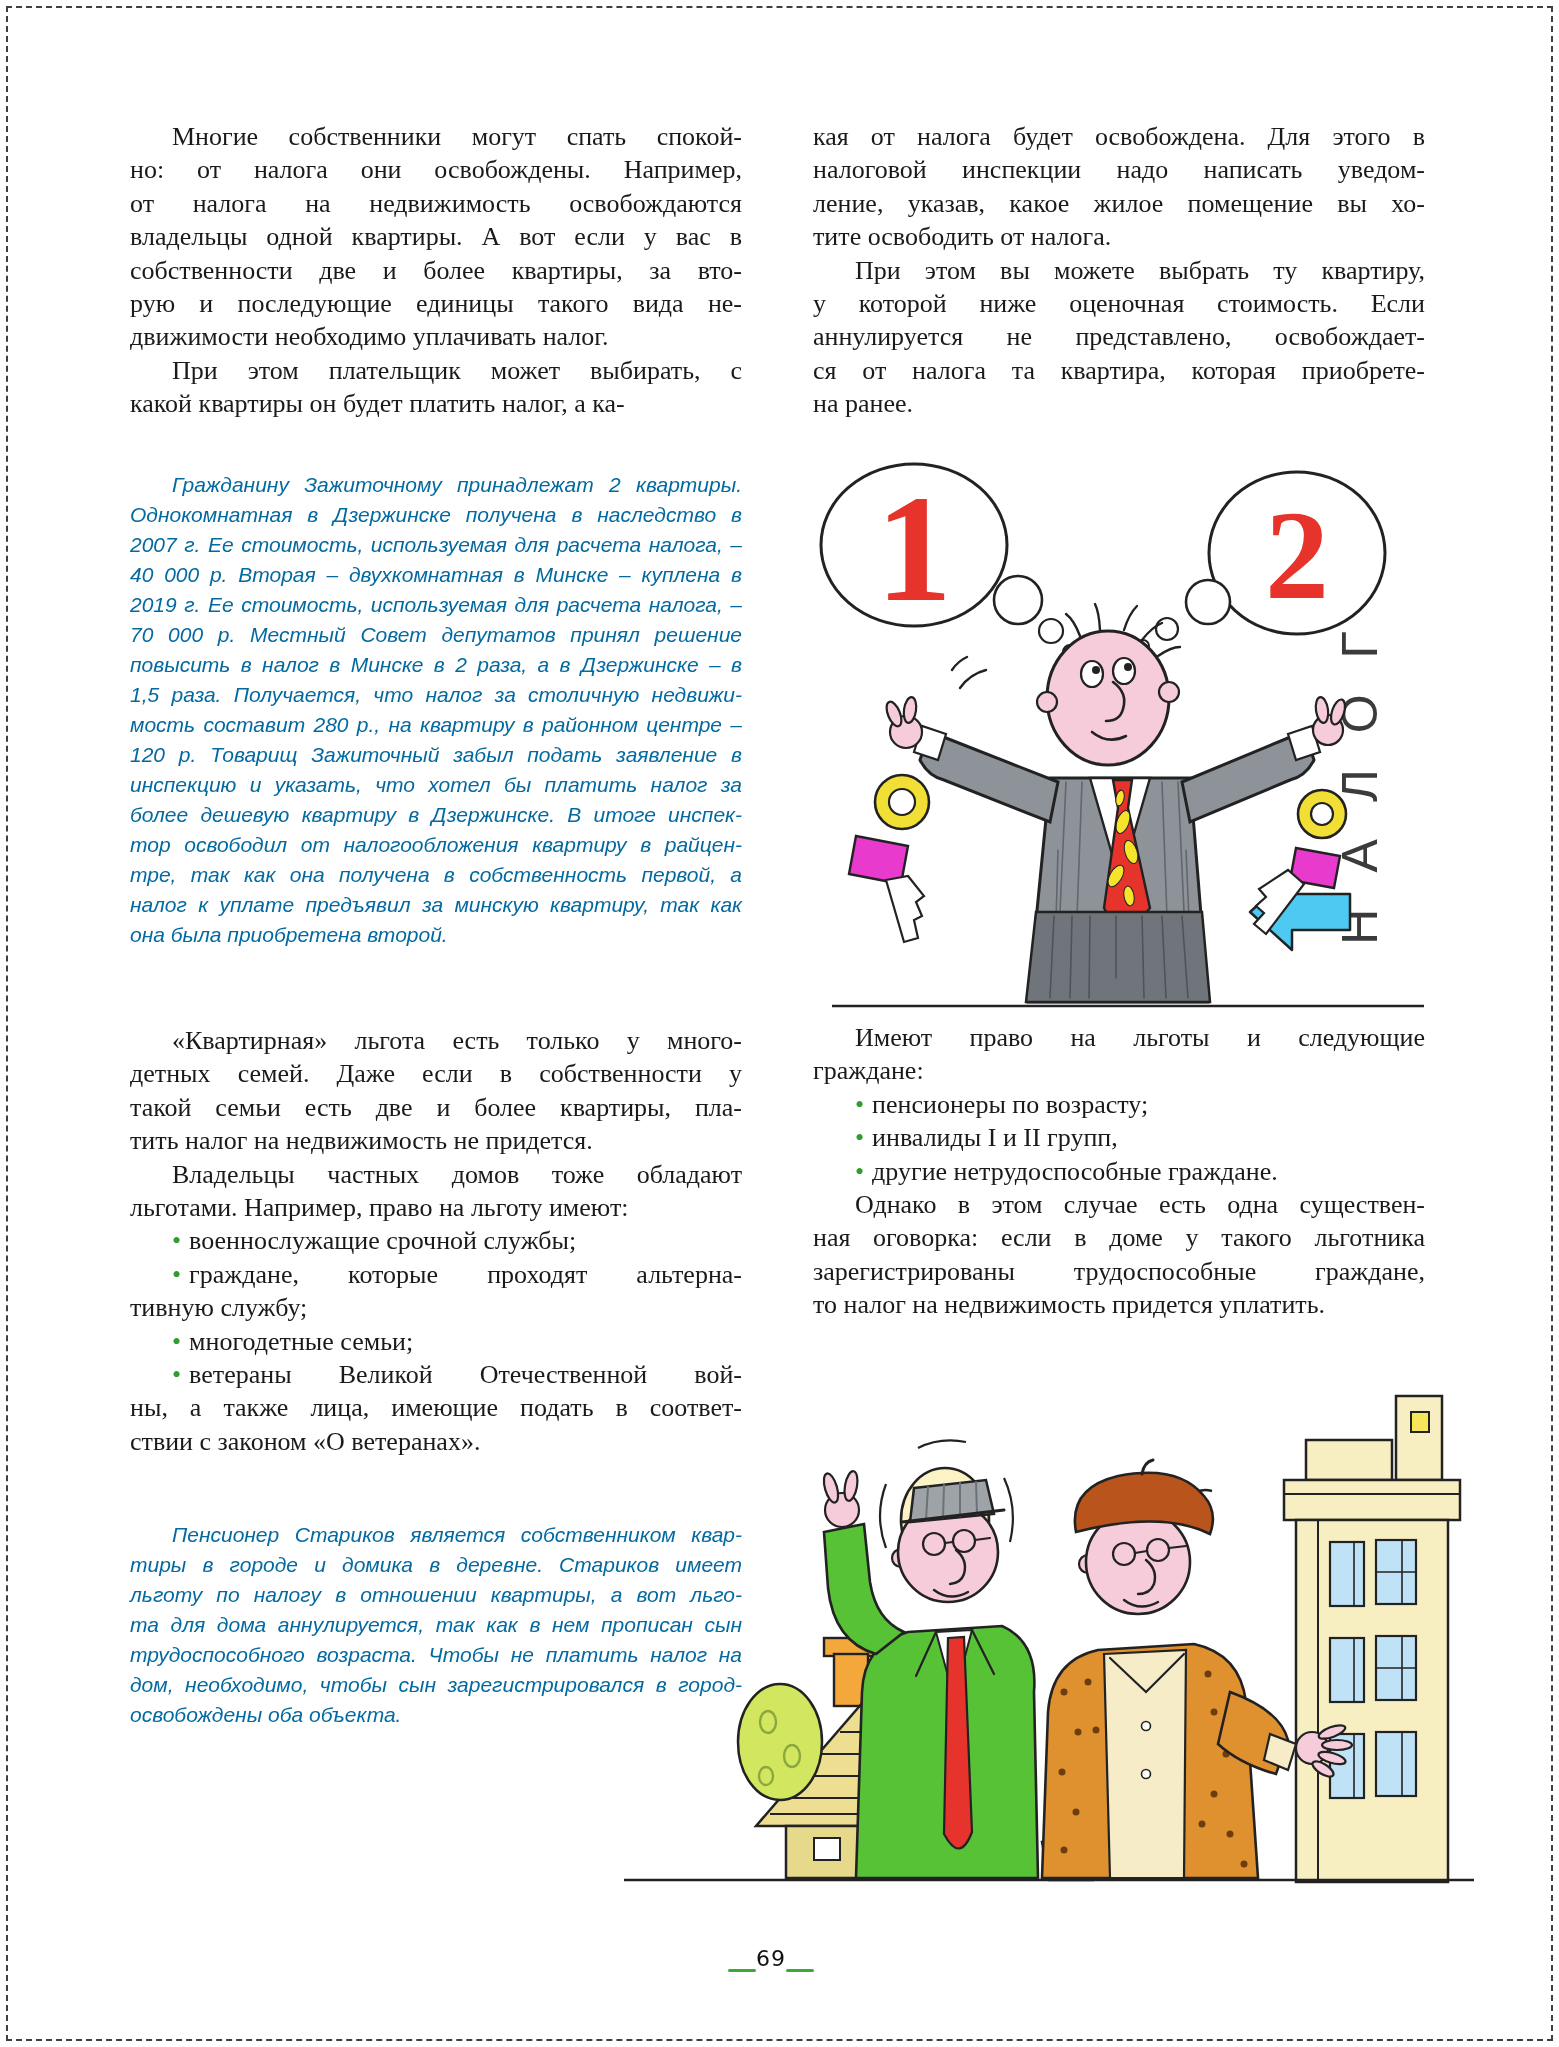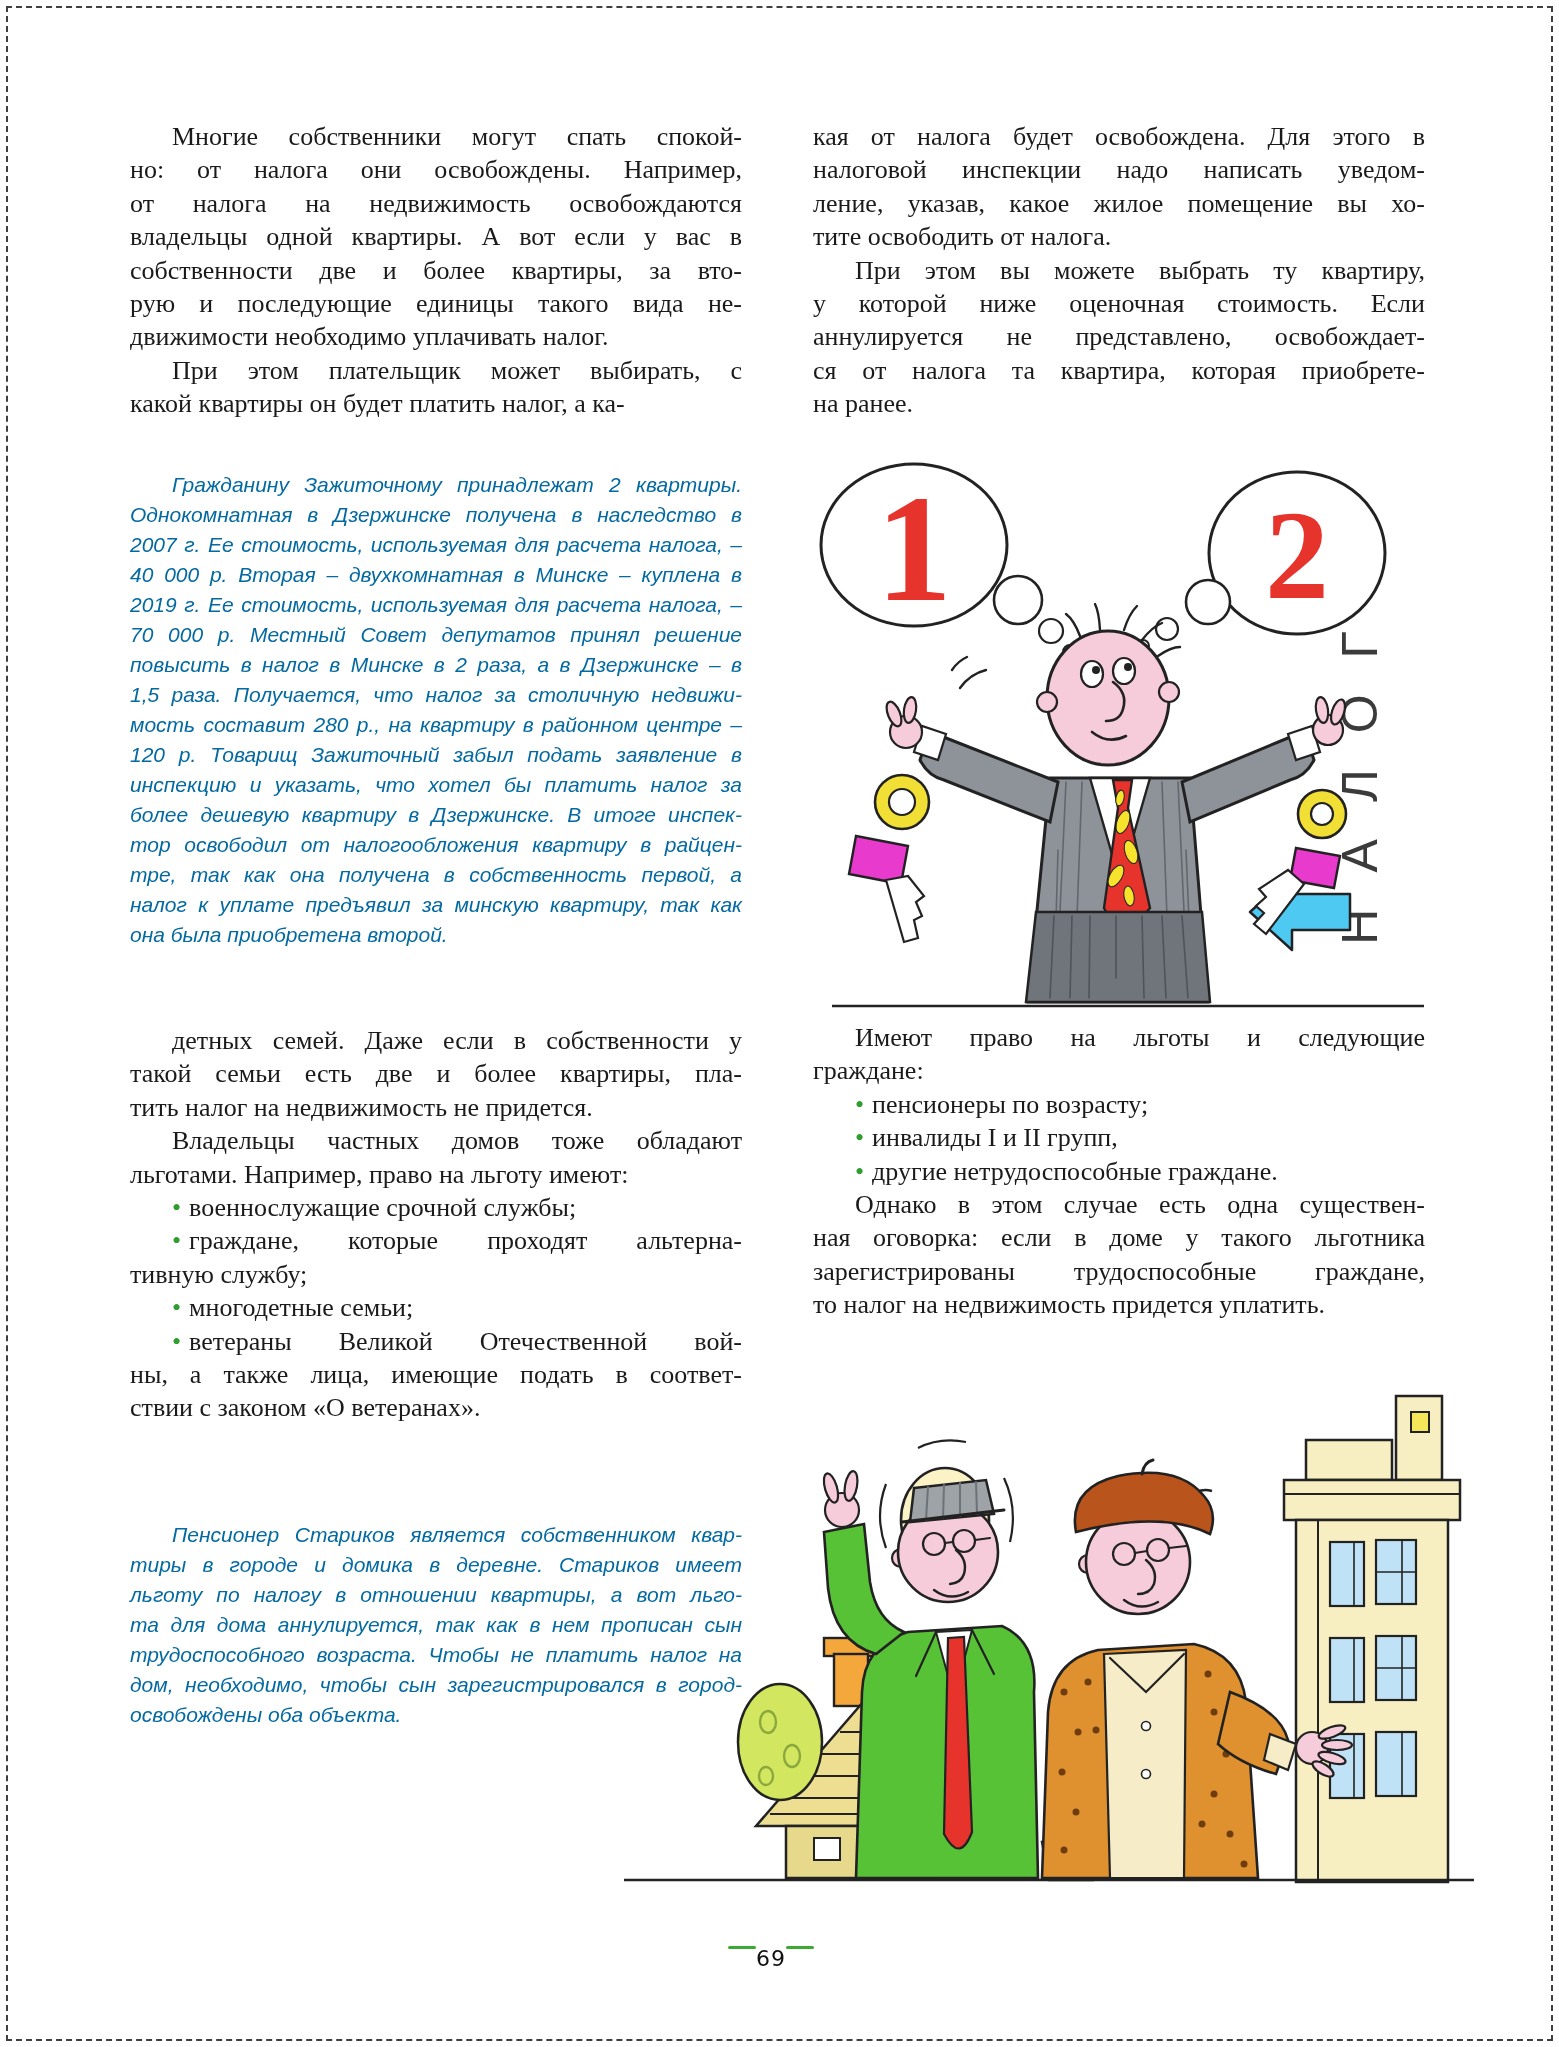--- a/index.html
+++ b/index.html
@@ -18,21 +18,21 @@
                  text-align:justify;text-align-last:justify;}
   .example .line.last{text-align-last:left;}
   .para.indent .line:first-child{text-indent:42px;}
   .para.bullet .line:first-child{text-indent:42px;}
   .dot{color:#2f9e2f;margin-right:8px;}
   .cartoon{position:absolute;}
   .cartoon svg{display:block;width:100%;height:100%;}
   .c1{left:810px;top:430px;width:625px;height:580px;}
   .c2{left:618px;top:1392px;width:862px;height:492px;}
   .footer{position:absolute;left:130px;top:1946px;width:1282px;display:flex;
-          justify-content:center;align-items:flex-start;}
+          justify-content:center;align-items:flex-end;}
   .footer .dash{width:28px;height:3px;background:#3aaa35;border-radius:2px;}
   .footer .num{font:22px/26px "DejaVu Sans",sans-serif;color:#111;letter-spacing:1px;}
 </style>
 </head>
 <body>
 
 <div class="page">
   <div class="page-border"></div>
 
   <div class="col left">
@@ -66,20 +66,21 @@
           <div class="line">инспекцию и указать, что хотел бы платить налог за</div>
           <div class="line">более дешевую квартиру в Дзержинске. В итоге инспек-</div>
           <div class="line">тор освободил от налогообложения квартиру в райцен-</div>
           <div class="line">тре, так как она получена в собственность первой, а</div>
           <div class="line">налог к уплате предъявил за минскую квартиру, так как</div>
           <div class="line last">она была приобретена второй.</div>
         </div>
       </div>
     <div class="tblock body-text" style="top:1024px">
         <div class="para indent">
+          <div class="line">«Квартирная» льгота есть только у много-</div>
           <div class="line">детных семей. Даже если в собственности у</div>
           <div class="line">такой семьи есть две и более квартиры, пла-</div>
           <div class="line last">тить налог на недвижимость не придется.</div>
         </div>
         <div class="para indent">
           <div class="line">Владельцы частных домов тоже обладают</div>
           <div class="line last">льготами. Например, право на льготу имеют:</div>
         </div>
         <div class="para bullet">
           <div class="line last"><span class="dot">•</span>военнослужащие срочной службы;</div>

